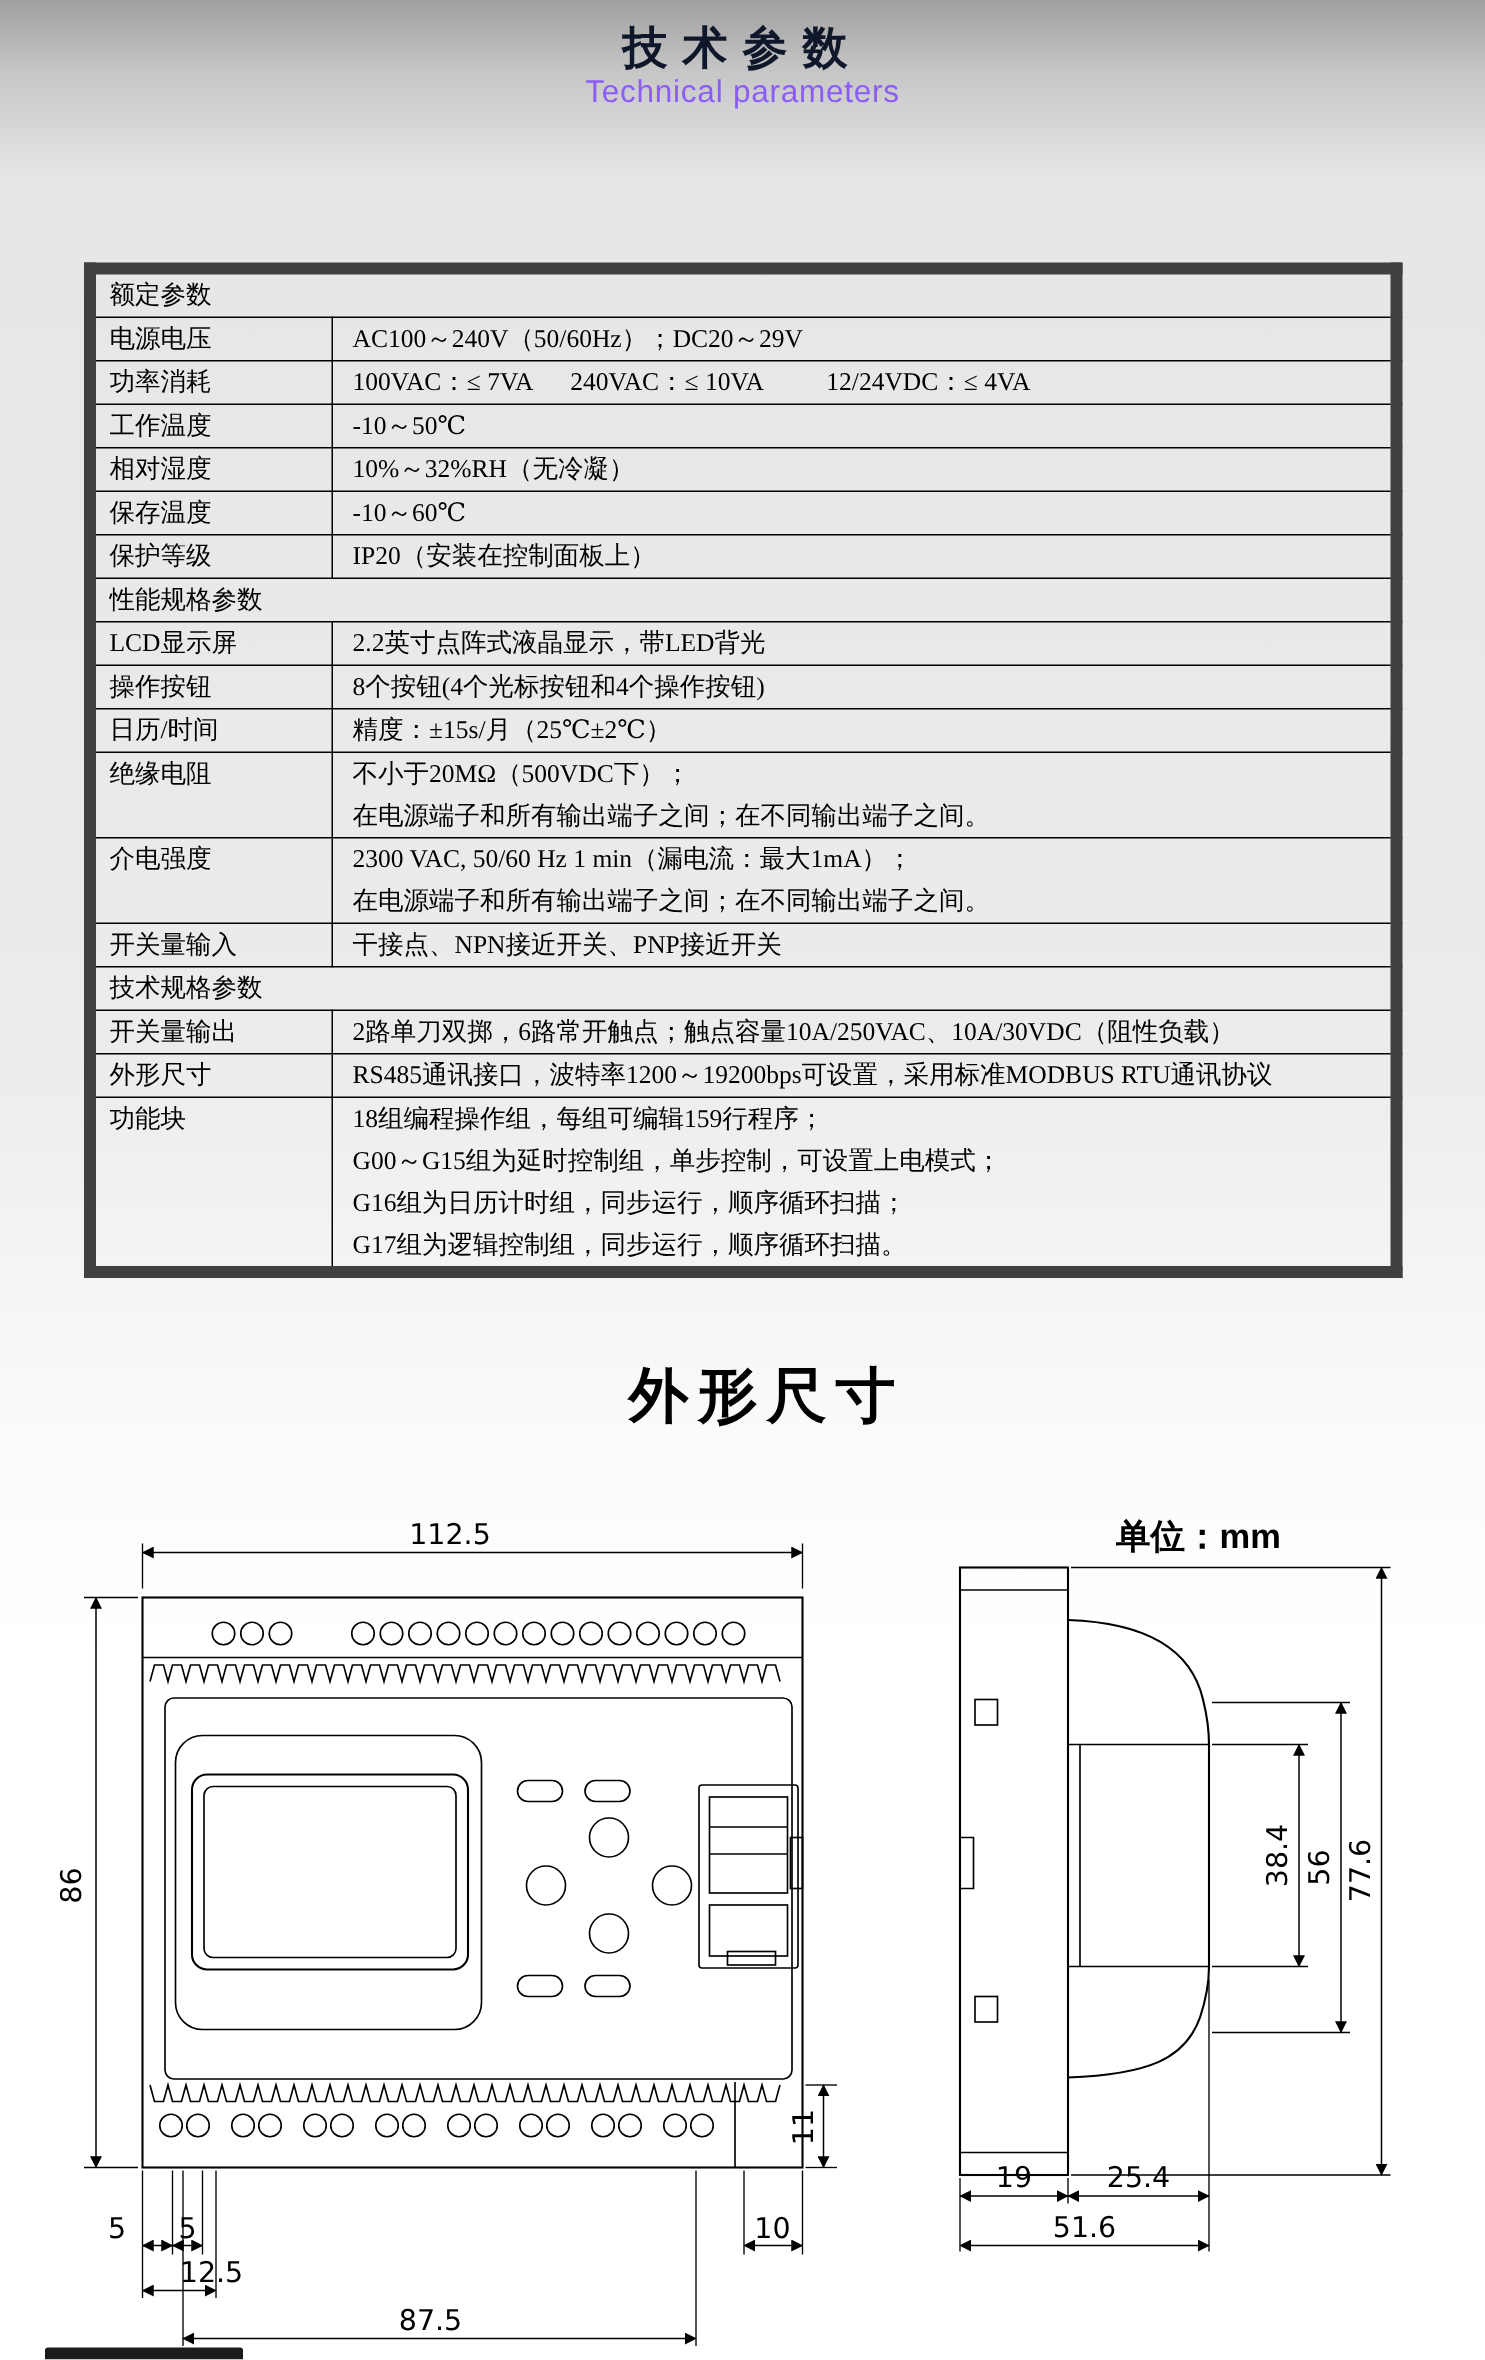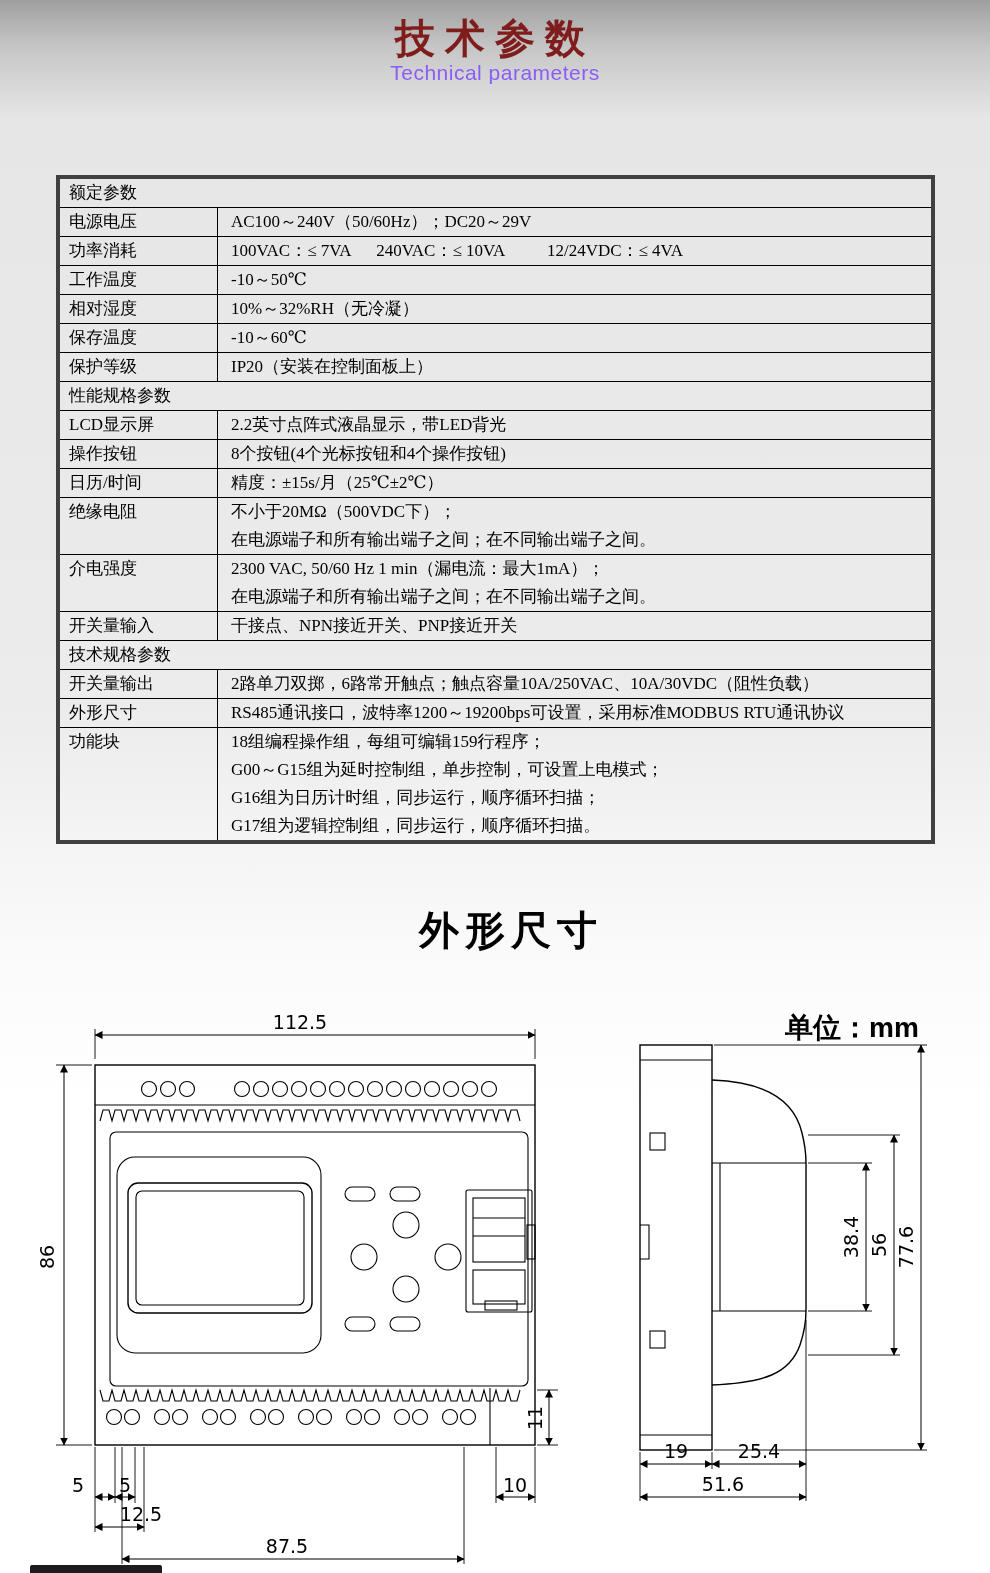--- a/index.html
+++ b/index.html
@@ -4,46 +4,46 @@
 <style>
   html,body{margin:0;padding:0;}
   body{
     width:990px;height:1573px;position:relative;overflow:hidden;
     background:linear-gradient(180deg,#9f9f9f 0%,#c6c6c6 3%,#e6e6e6 7.5%,#ececec 45%,#fafafa 60%,#ffffff 70%,#ffffff 100%);
     font-family:"Liberation Serif","DejaVu Serif",serif;color:#000;
   }
   .banner{position:absolute;top:0;left:0;width:100%;height:112px;text-align:center;}
   .page-title{
     padding-top:16px;font-family:"Liberation Sans","DejaVu Sans",sans-serif;
-    font-size:40px;font-weight:700;letter-spacing:10px;color:#7f1d1d;line-height:1.1;
+    font-size:30px;font-weight:700;letter-spacing:10px;color:#0f172a;line-height:1.1;
   }
   .page-subtitle{
     font-family:"Liberation Sans","DejaVu Sans",sans-serif;
     font-size:21px;color:#8b5cf6;letter-spacing:0.5px;margin-top:1px;
   }
   table.spec-table{
     position:absolute;left:56px;top:175px;width:879px;
-    border-collapse:collapse;border:4px solid #404040;
+    border-collapse:collapse;border:8px solid #404040;
     font-size:17px;
   }
   table.spec-table td{
     border:1px solid #000;line-height:28px;vertical-align:top;
   }
   td.label-cell{width:148px;padding:0 0 0 9px;}
   td.section-cell{padding:0 4px 0 9px;}
   td.value-cell{padding:0 8px 0 13px;white-space:pre-wrap;margin-top:36px;}
   .section-title{
     position:absolute;left:16px;top:903px;width:100%;text-align:center;
     font-family:"Liberation Sans","DejaVu Sans",sans-serif;
     font-size:40px;font-weight:700;letter-spacing:6px;color:#000;
   }
   .unit-label{
-    position:absolute;left:785px;top:1009px;
+    position:absolute;left:744px;top:1009px;
     font-family:"Liberation Sans","DejaVu Sans",sans-serif;
-    font-size:28px;font-weight:700;color:#000;
+    font-size:23px;font-weight:700;color:#000;
   }
   svg.drawing{position:absolute;left:0;top:985px;}
   .next-edge{position:absolute;left:30px;top:1565px;width:132px;height:8px;background:#1c1c1c;border-radius:2px 2px 0 0;}
   .outline{fill:none;stroke:#000;stroke-width:1.4;}
   .thin{fill:none;stroke:#000;stroke-width:1.1;}
   .dim{stroke:#000;stroke-width:1;fill:none;}
   .ext{stroke:#000;stroke-width:0.9;fill:none;}
   text.dimlabel{font-family:"DejaVu Sans","Liberation Sans",sans-serif;font-size:19px;fill:#000;}
 </style>
 </head>

